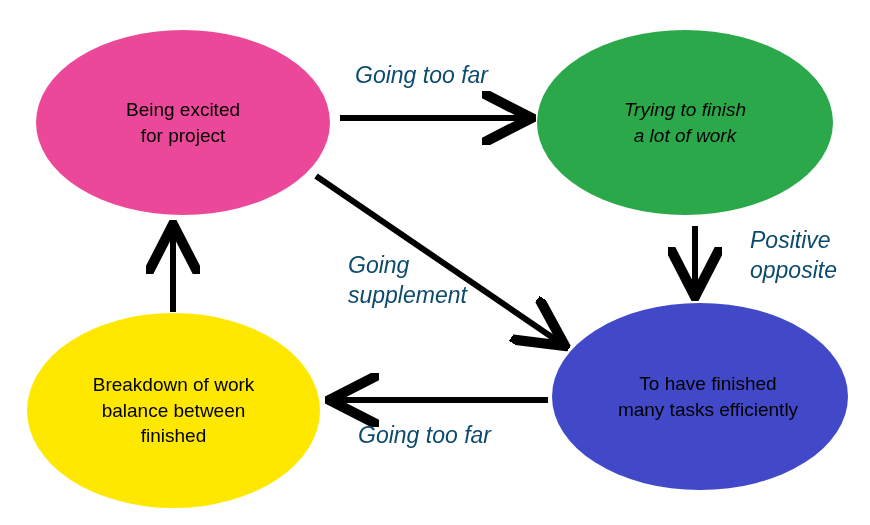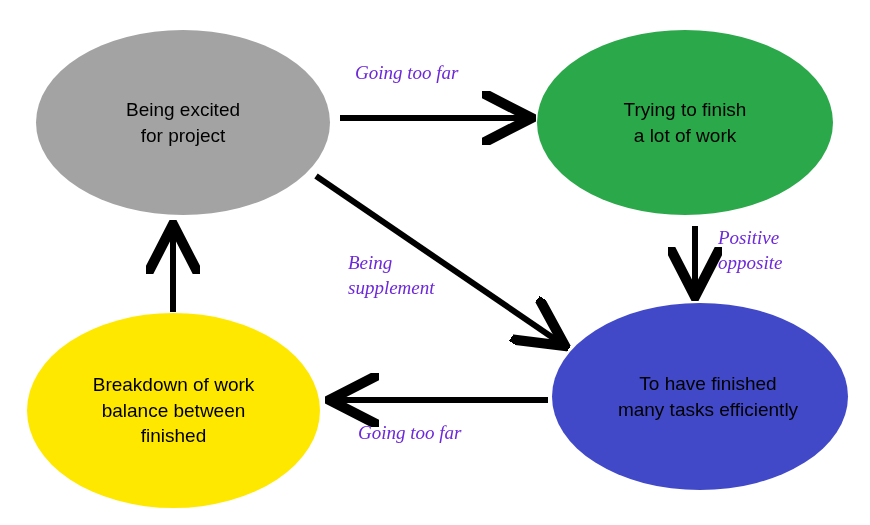--- a/index.html
+++ b/index.html
@@ -28,44 +28,44 @@
   .node-label {
     color: #000000;
     font-size: 19px;
     line-height: 1.35;
     font-family: "Liberation Sans", sans-serif;
     white-space: pre-line;
     padding: 0 14px;
   }
   
   #node-excited   { left: 36px;  top: 30px;  width: 294px; height: 185px; }
-  #node-finish    { left: 537px; top: 30px;  width: 296px; height: 185px; }
+  #node-finish    { left: 537px; top: 30px;  width: 296px; height: 185px; font-style: italic; }
   #node-breakdown { left: 27px;  top: 313px; width: 293px; height: 195px; }
   #node-efficient { left: 552px; top: 303px; width: 296px; height: 187px; }
 
   #node-efficient .node-label { padding: 0 8px; margin-left: 16px; }
 
   .edge-layer {
     position: absolute;
     left: 0; top: 0;
     width: 870px;
     height: 525px;
     pointer-events: none;
   }
   .edge-label {
     position: absolute;
-    color: #6d28d9;
-    font-size: 19px;
+    color: #0c4a6e;
+    font-size: 23px;
     font-style: italic;
-    font-family: Liberation Serif, serif;
+    font-family: Liberation Sans, sans-serif;
     line-height: 1.32;
     white-space: pre-line;
   }
   #label-going-too-far-top  { left: 355px; top: 60px;  }
-  #label-positive-opposite  { left: 718px; top: 225px; }
+  #label-positive-opposite  { left: 750px; top: 225px; }
   #label-good-supplement    { left: 348px; top: 250px; }
   #label-experiences        { left: 38px;  top: 243px; }
   #label-going-too-far-bot  { left: 358px; top: 420px; }
 </style>
 </head>
 <body>
 
 <div id="canvas" style="background: rgb(255, 255, 255);">
 
   <svg class="edge-layer" viewBox="0 0 870 525" width="870" height="525">
@@ -89,21 +89,21 @@
 
     <g>
       <line x1="548" y1="400" x2="333" y2="400" stroke="#000000" stroke-width="6" marker-end="url(#arrowhead)" stroke-linecap="butt"></line>
     </g>
 
     <g>
       <line x1="173" y1="312" x2="173" y2="228" stroke="#000000" stroke-width="6" marker-end="url(#arrowhead)" stroke-linecap="butt"></line>
     </g>
   </svg>
 
-  <div class="node" id="node-excited" style="background: #a3a3a3;">
+  <div class="node" id="node-excited" style="background: #ec4899;">
     <span class="node-label">Being excited
 for project</span>
   </div>
 
   <div class="node" id="node-finish" style="background: rgb(43, 168, 74);">
     <span class="node-label">Trying to finish
 a lot of work</span>
   </div>
 
   <div class="node" id="node-breakdown" style="background: rgb(255, 232, 0);">
@@ -115,19 +115,19 @@
   <div class="node" id="node-efficient" style="background: rgb(65, 73, 200);">
     <span class="node-label">To have finished
 many tasks efficiently</span>
   </div>
 
   <div class="edge-label" id="label-going-too-far-top">Going too far</div>
 
   <div class="edge-label" id="label-positive-opposite">Positive
 opposite</div>
 
-  <div class="edge-label" id="label-good-supplement">Being
+  <div class="edge-label" id="label-good-supplement">Going
 supplement</div>
 
   <div class="edge-label" id="label-going-too-far-bot">Going too far</div>
 
 
 </div>
 
 </body></html>

